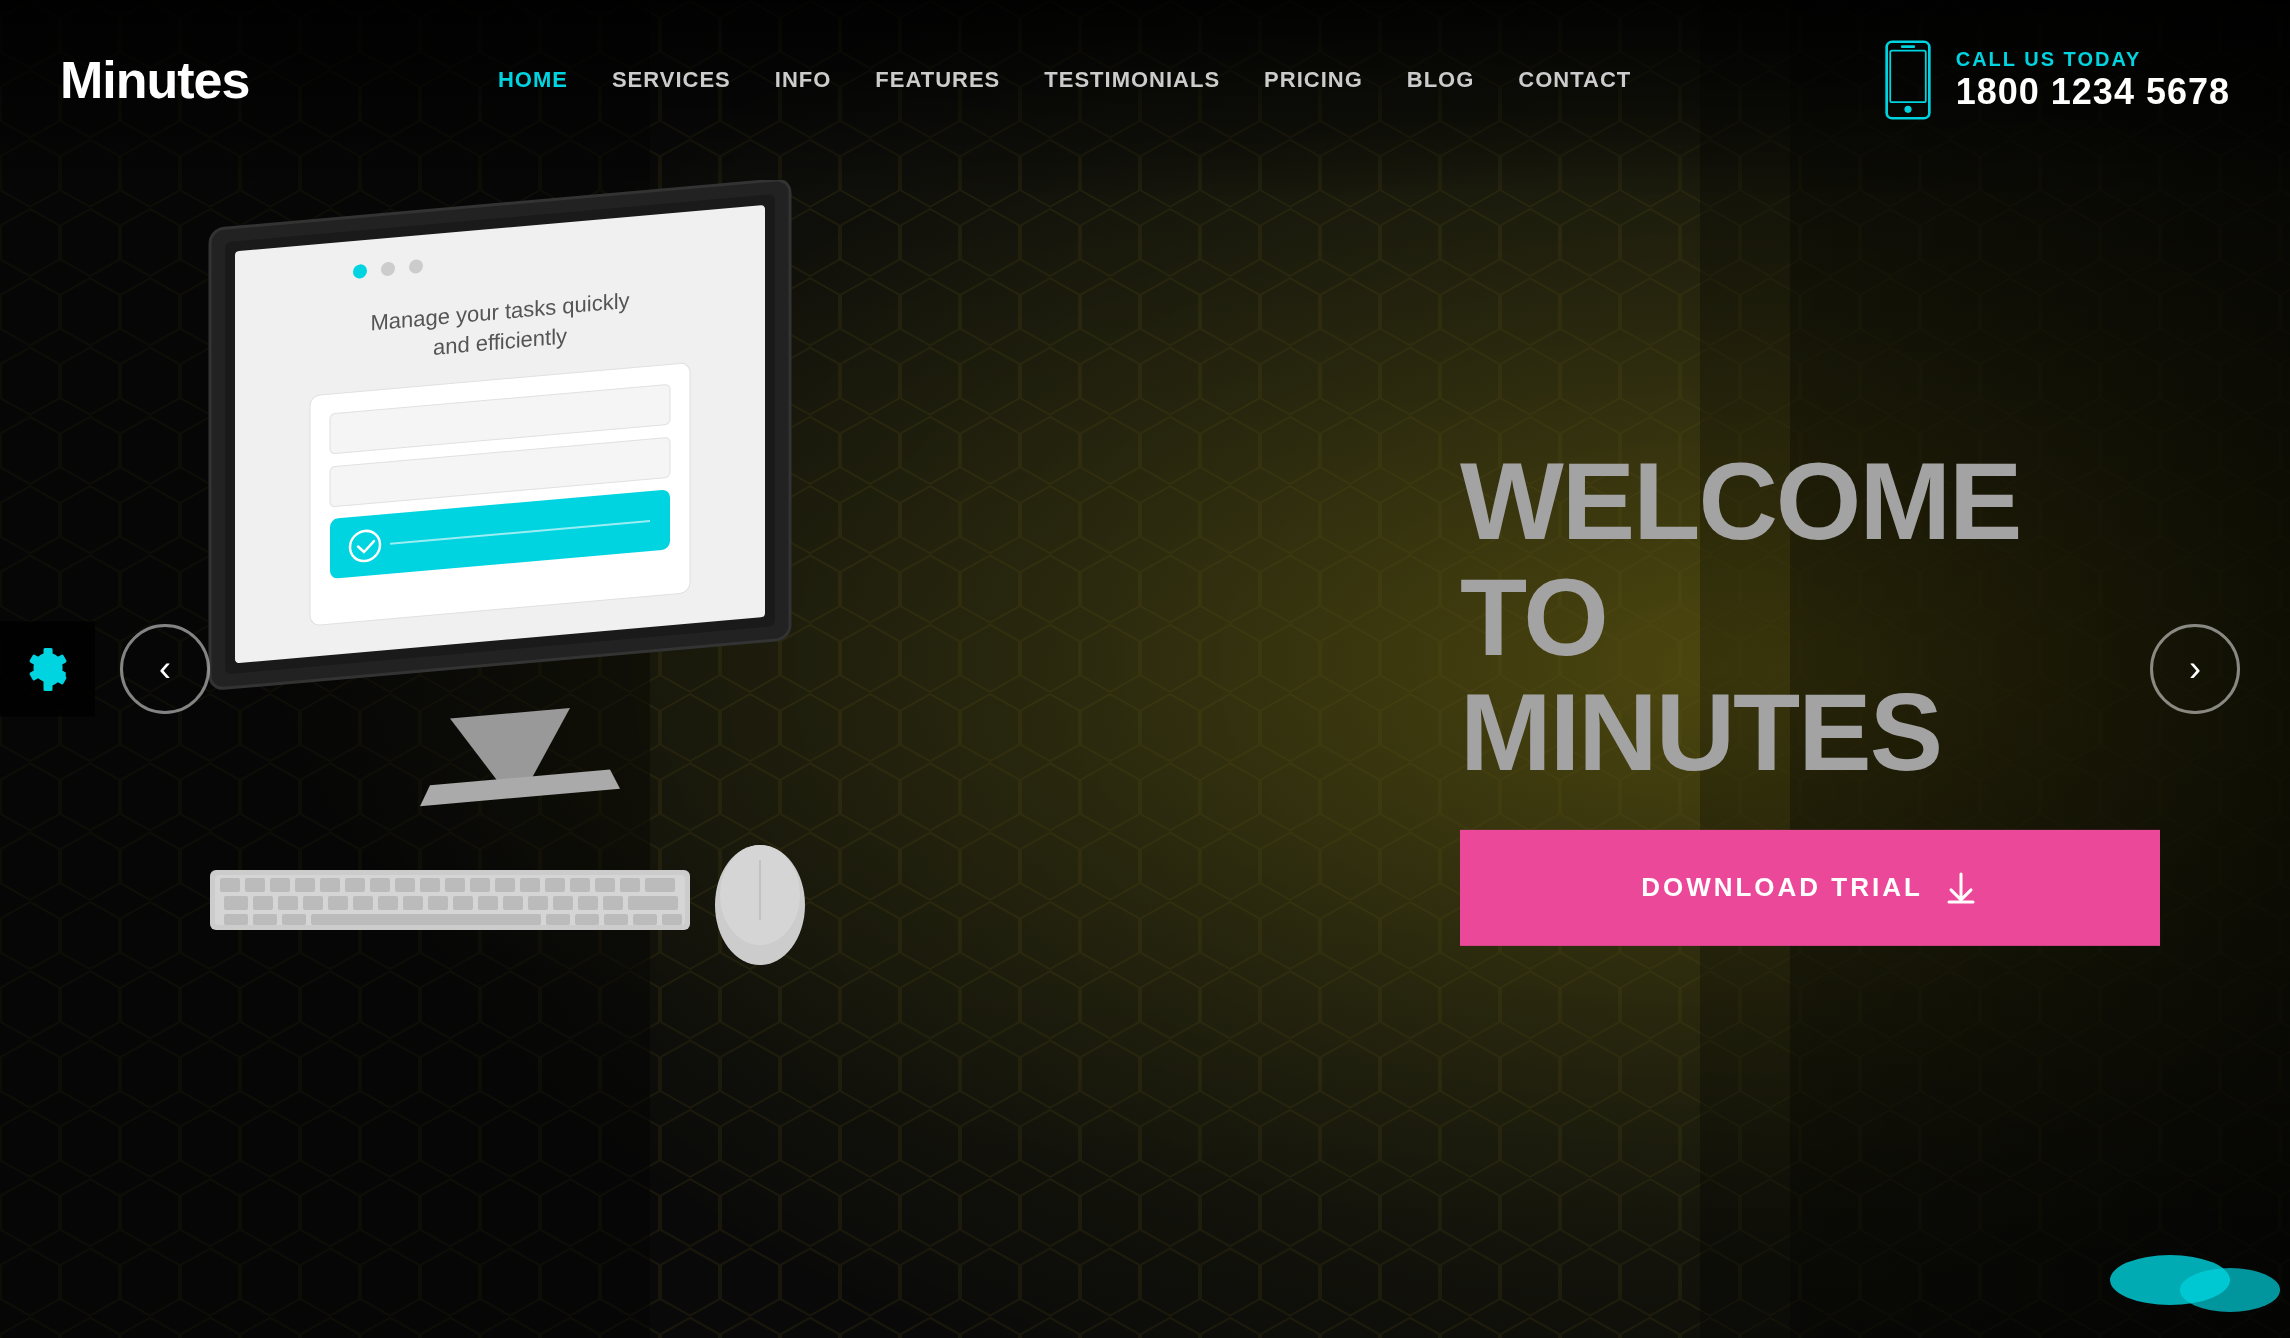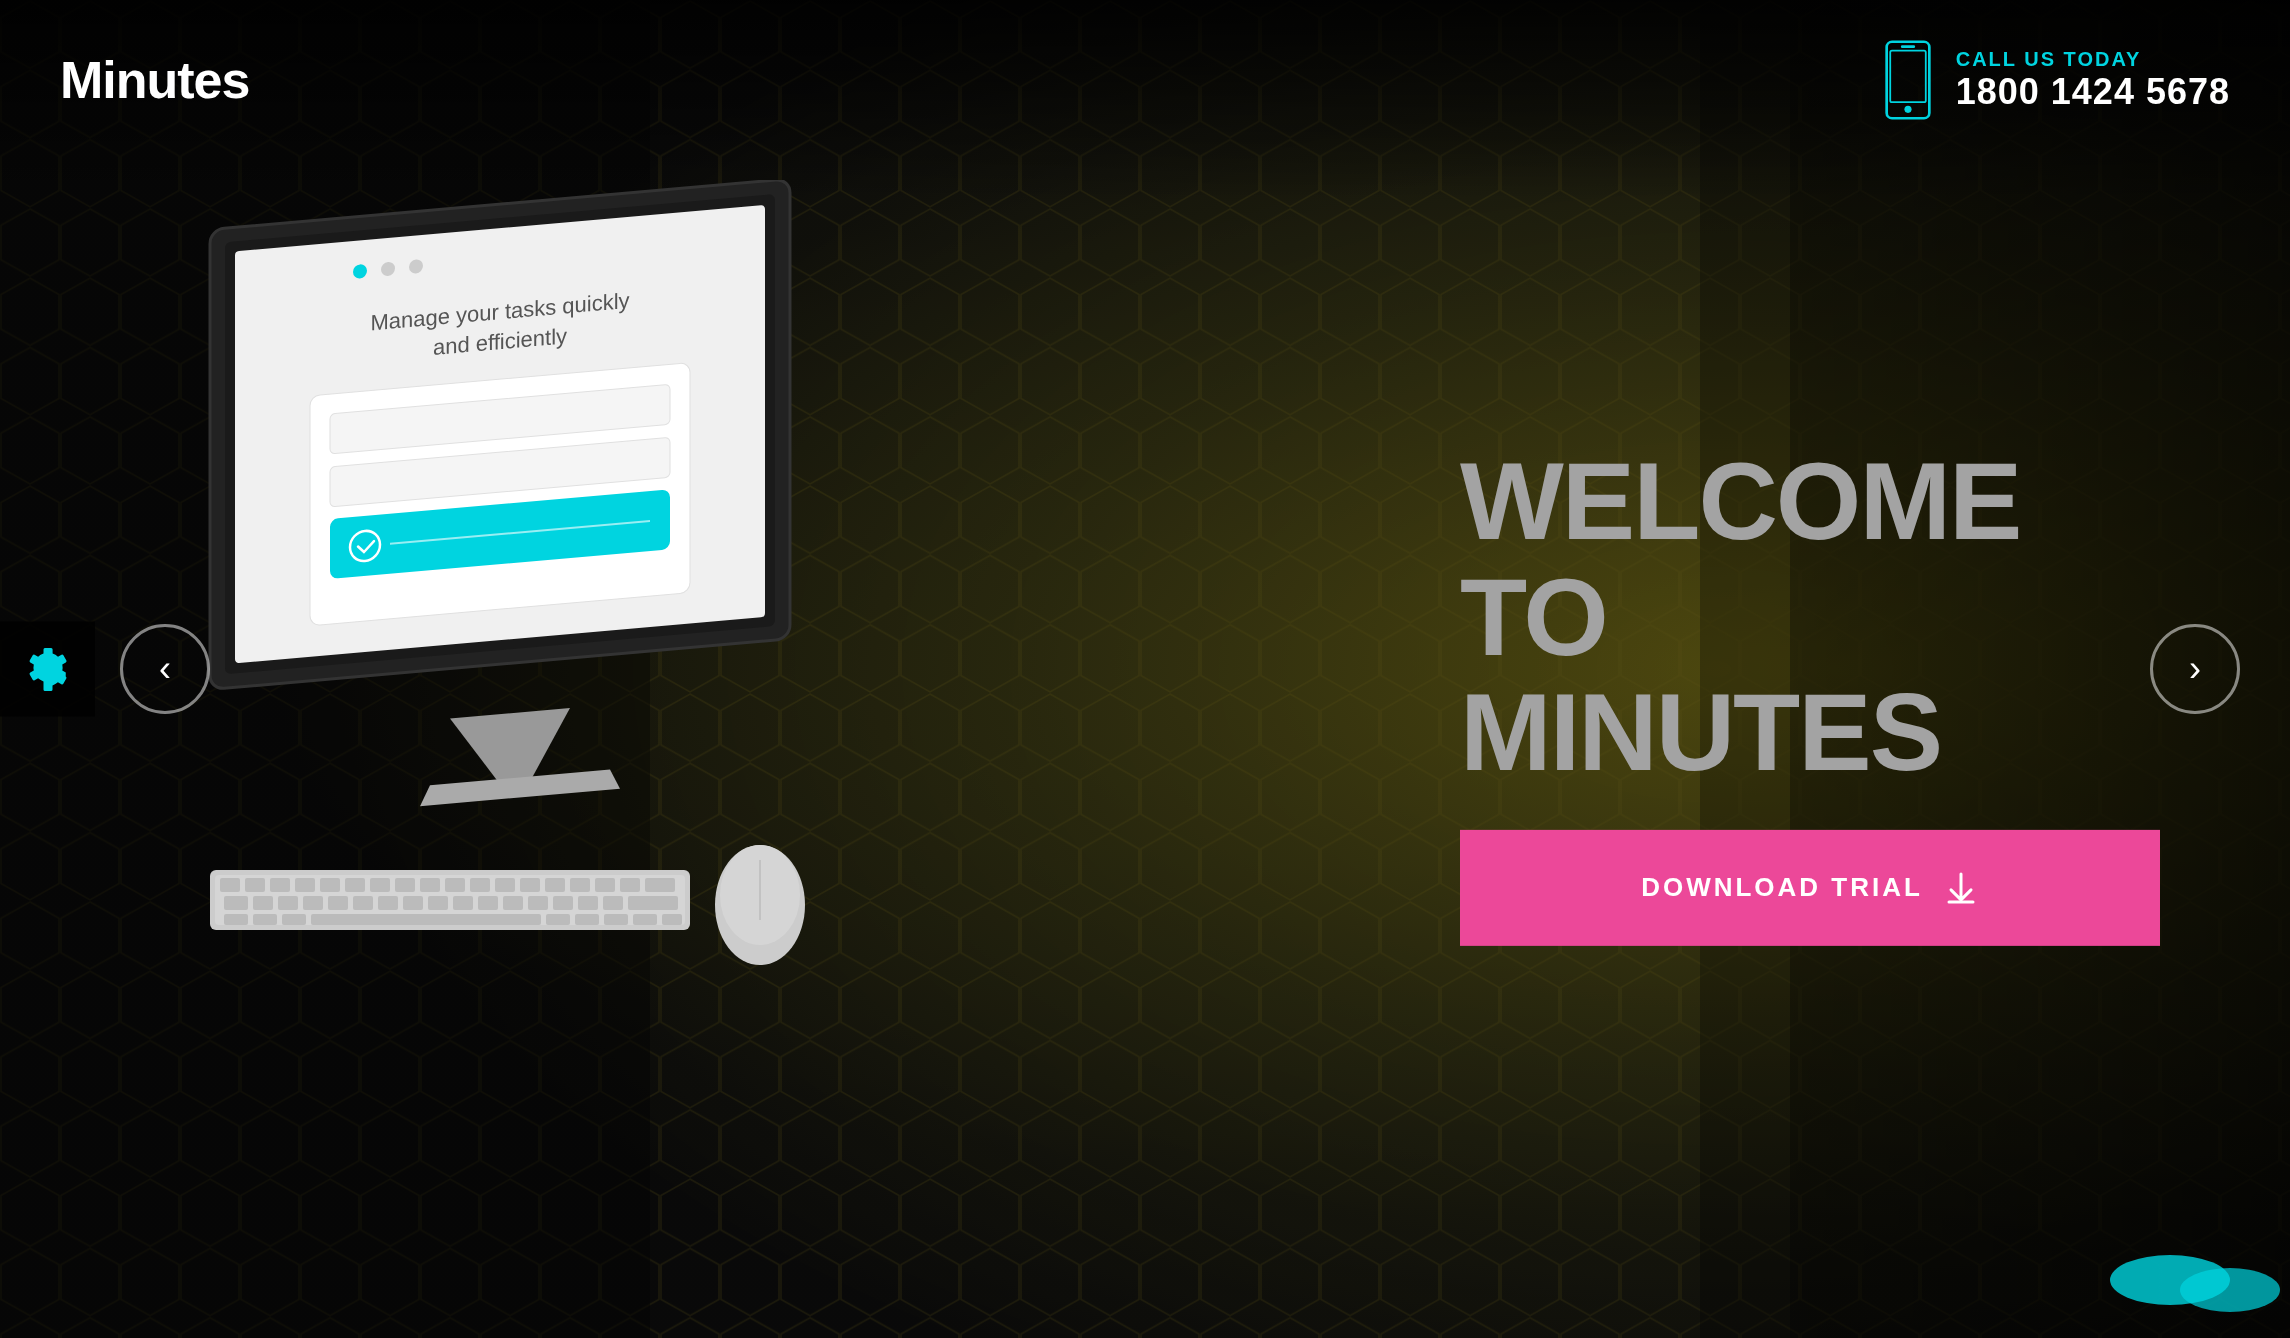--- a/index.html
+++ b/index.html
@@ -249,31 +249,42 @@
 
       <rect x="0" y="0" width="650" height="1338" fill="rgba(0,0,0,0.55)"></rect>
     </svg>
   </div>
 
   <div class="dark-overlay-top"></div>
 
   <header class="header">
     <div class="logo">Minutes</div>
 
+    <nav>
+
+    <a class="nav-item active" href="#">HOME</a>
+        <a class="nav-item" href="#">SERVICES</a>
+        <a class="nav-item" href="#">INFO</a>
+        <a class="nav-item" href="#">FEATURES</a>
+        <a class="nav-item" href="#">TESTIMONIALS</a>
+        <a class="nav-item" href="#">PRICING</a>
+        <a class="nav-item" href="#">BLOG</a>
+        <a class="nav-item" href="#">CONTACT</a>
+      </nav>
 
     <div class="phone-section">
       <svg class="phone-icon" viewBox="0 0 56 90" xmlns="http://www.w3.org/2000/svg">
         <rect x="4" y="2" width="48" height="86" rx="6" ry="6" fill="none" stroke="#00d4e0" stroke-width="3"></rect>
         <rect x="8" y="12" width="40" height="58" rx="2" fill="none" stroke="#00d4e0" stroke-width="2"></rect>
         <circle cx="28" cy="78" r="4" fill="#00d4e0"></circle>
         <rect x="20" y="6" width="16" height="3" rx="1.5" fill="#00d4e0"></rect>
       </svg>
       <div class="phone-text">
         <span class="call-label">CALL US TODAY</span>
-        <span class="phone-number">1800 1424 5678</span>
+        <span class="phone-number">1800 1234 5678</span>
       </div>
     </div>
   </header>
 
   <div class="settings-btn">
     <svg width="48" height="48" viewBox="0 0 48 48" xmlns="http://www.w3.org/2000/svg">
       <path d="M24 16a8 8 0 100 16 8 8 0 000-16zm0 13a5 5 0 110-10 5 5 0 010 10z" fill="#00d4e0"></path>
       <path d="M41.8 27.1l-3.5-2a15.5 15.5 0 000-6.2l3.5-2a1.5 1.5 0 00.6-1.9l-3-5.2a1.5 1.5 0 00-1.9-.6l-3.5 2a15.5 15.5 0 00-5.4-3.1V4a1.5 1.5 0 00-1.5-1.5h-6A1.5 1.5 0 0019.5 4v4.1a15.5 15.5 0 00-5.4 3.1l-3.5-2a1.5 1.5 0 00-1.9.6l-3 5.2a1.5 1.5 0 00.6 1.9l3.5 2a15.5 15.5 0 000 6.2l-3.5 2a1.5 1.5 0 00-.6 1.9l3 5.2a1.5 1.5 0 001.9.6l3.5-2a15.5 15.5 0 005.4 3.1V44a1.5 1.5 0 001.5 1.5h6a1.5 1.5 0 001.5-1.5v-4.1a15.5 15.5 0 005.4-3.1l3.5 2a1.5 1.5 0 001.9-.6l3-5.2a1.5 1.5 0 00-.6-1.9z" fill="#00d4e0"></path>
     </svg>
   </div>

